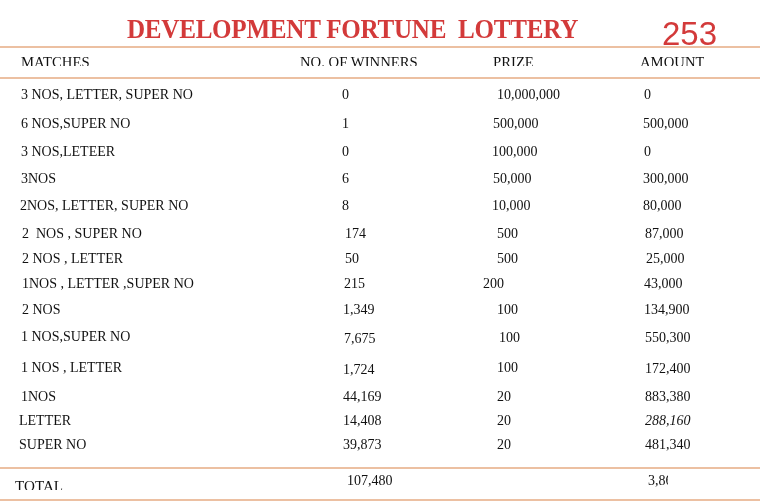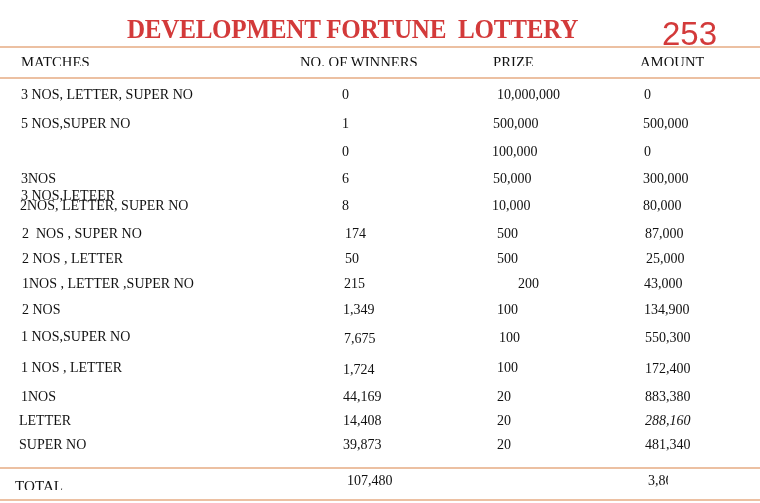--- a/index.html
+++ b/index.html
@@ -95,28 +95,28 @@
 <div>
 
   <div>
     <span class="cell" style="left:21px;top:87px;">3 NOS, LETTER, SUPER NO</span>
     <span class="cell" style="left:342px;top:87px;">0</span>
     <span class="cell" style="left:497px;top:87px;">10,000,000</span>
     <span class="cell" style="left:644px;top:87px;">0</span>
   </div>
 
   <div>
-    <span class="cell" style="left:21px;top:116px;">5 NOS,SUPER NO</span>
+    <span class="cell" style="left:21px;top:116px;">6 NOS,SUPER NO</span>
     <span class="cell" style="left:342px;top:116px;">1</span>
     <span class="cell" style="left:493px;top:116px;">500,000</span>
     <span class="cell" style="left:643px;top:116px;">500,000</span>
   </div>
 
   <div>
-    <span class="cell" style="left:21px;top:144px;margin-top:44px;">3 NOS,LETEER</span>
+    <span class="cell" style="left:21px;top:144px;">3 NOS,LETEER</span>
     <span class="cell" style="left:342px;top:144px;">0</span>
     <span class="cell" style="left:492px;top:144px;">100,000</span>
     <span class="cell" style="left:644px;top:144px;">0</span>
   </div>
 
   <div>
     <span class="cell" style="left:21px;top:171px;">3NOS</span>
     <span class="cell" style="left:342px;top:171px;">6</span>
     <span class="cell" style="left:493px;top:171px;">50,000</span>
     <span class="cell" style="left:643px;top:171px;">300,000</span>
@@ -139,21 +139,21 @@
   <div>
     <span class="cell" style="left:22px;top:251px;">2 NOS , LETTER</span>
     <span class="cell" style="left:345px;top:251px;">50</span>
     <span class="cell" style="left:497px;top:251px;">500</span>
     <span class="cell" style="left:646px;top:251px;">25,000</span>
   </div>
 
   <div>
     <span class="cell" style="left:22px;top:276px;">1NOS , LETTER ,SUPER NO</span>
     <span class="cell" style="left:344px;top:276px;">215</span>
-    <span class="cell" style="left:518px;top:276px;">200</span>
+    <span class="cell" style="left:483px;top:276px;">200</span>
     <span class="cell" style="left:644px;top:276px;">43,000</span>
   </div>
 
   <div>
     <span class="cell" style="left:22px;top:302px;">2 NOS</span>
     <span class="cell" style="left:343px;top:302px;">1,349</span>
     <span class="cell" style="left:497px;top:302px;">100</span>
     <span class="cell" style="left:644px;top:302px;">134,900</span>
   </div>
 

